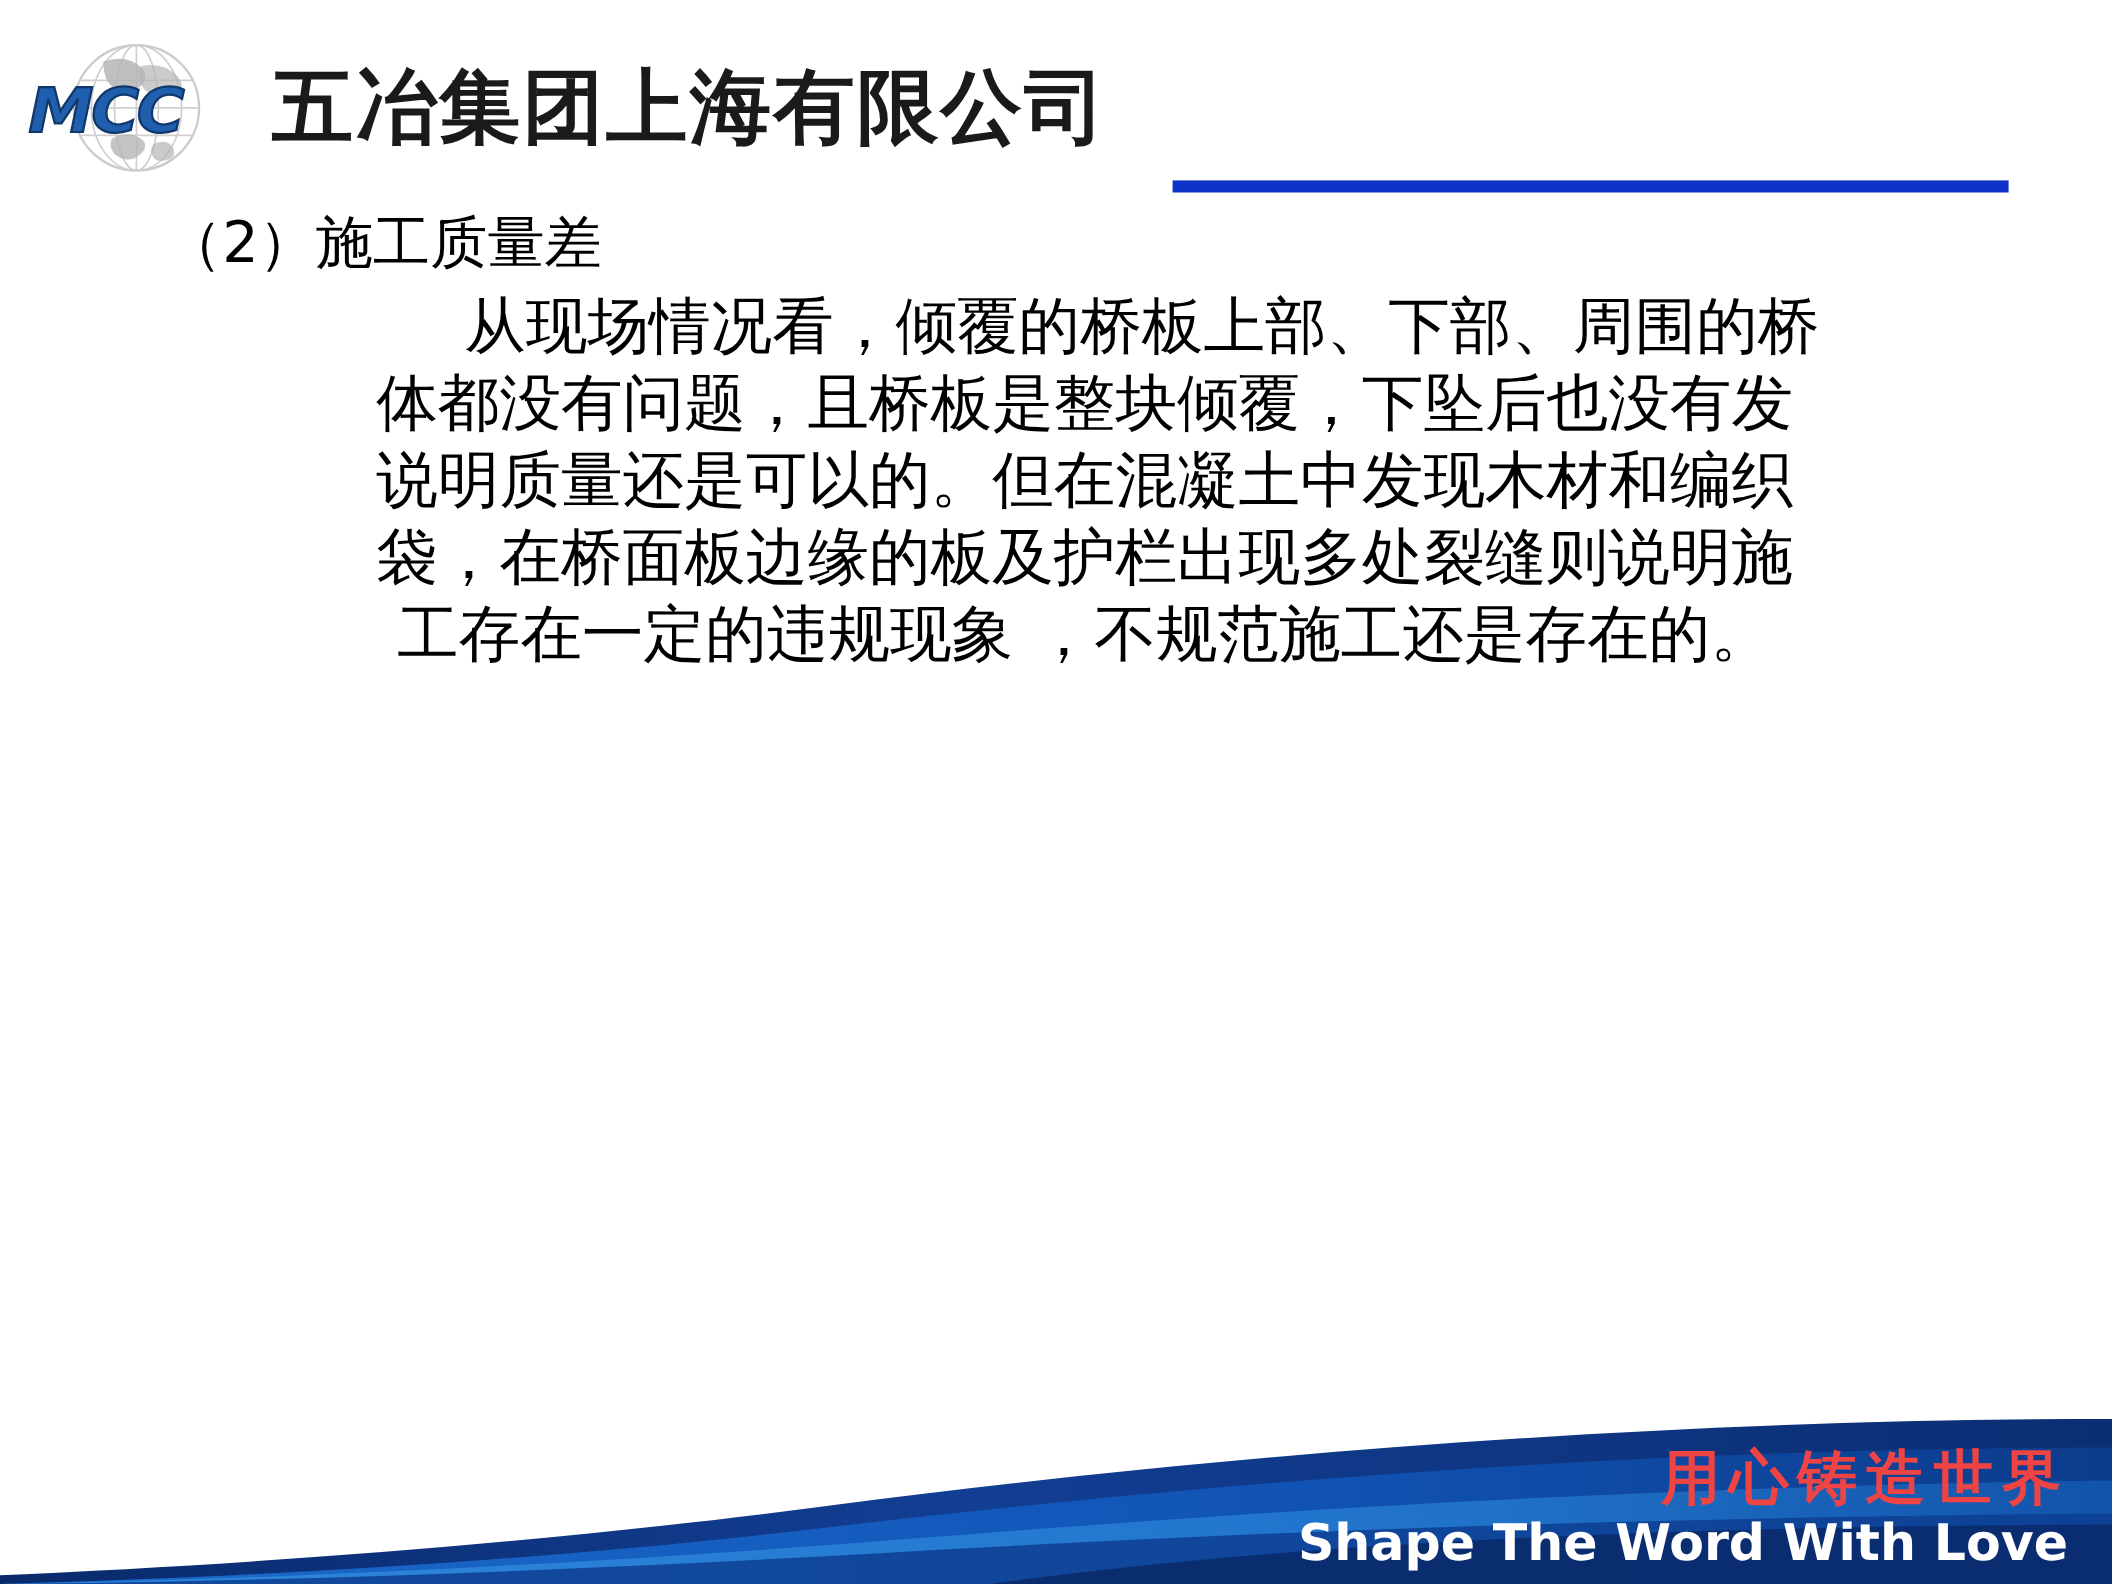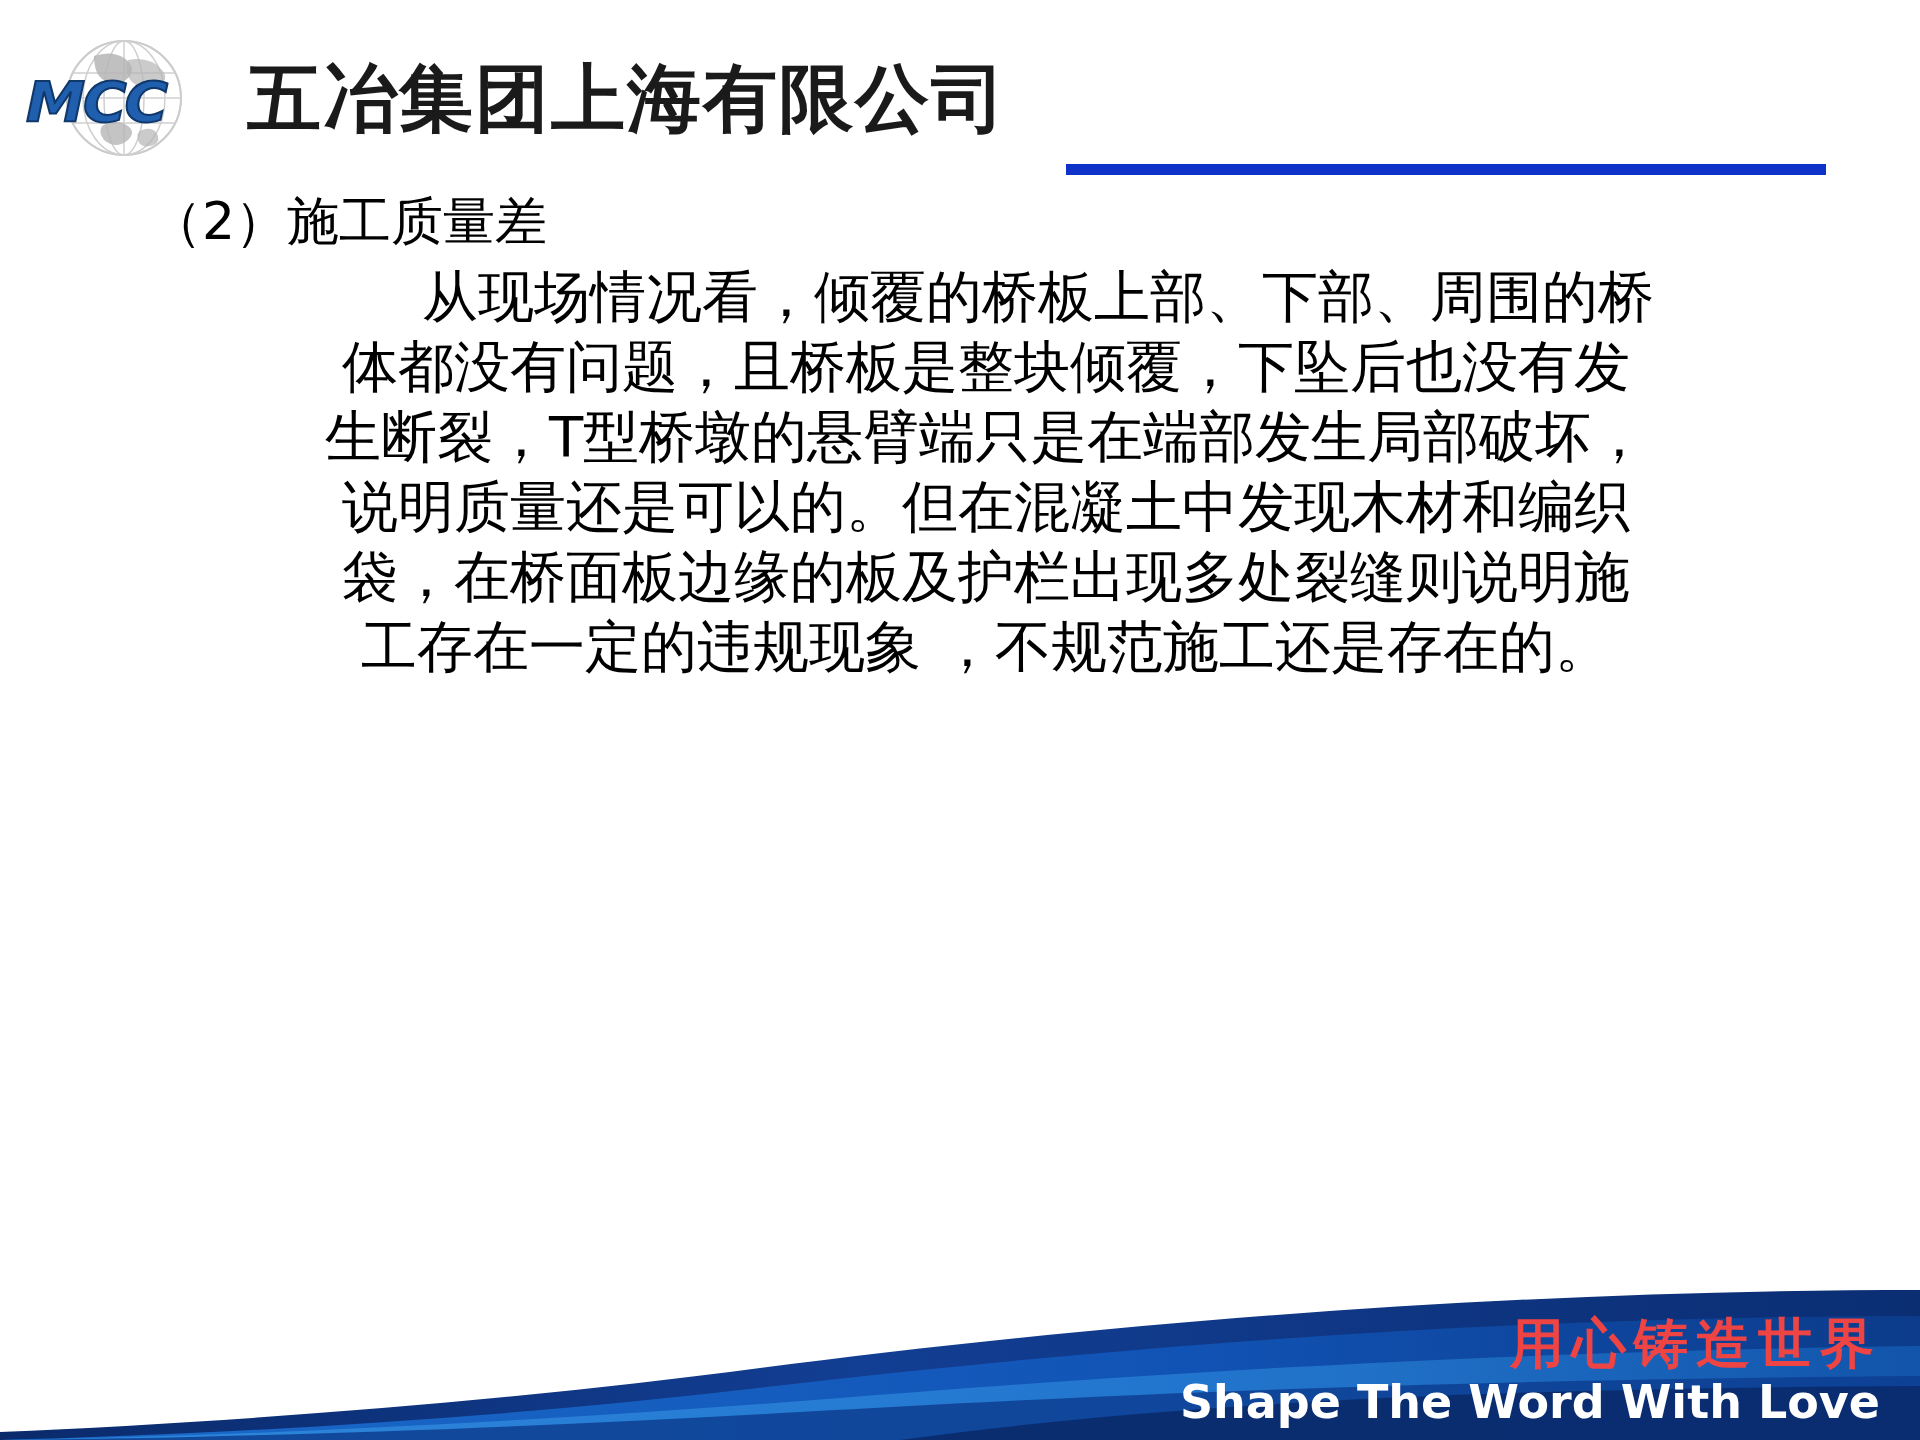--- a/index.html
+++ b/index.html
@@ -195,21 +195,20 @@
     <div class="header-rule"></div>
   </div>
 
   <div class="content">
 
     <div class="heading-line">（2）施工质量差</div>
 
     <div class="para">
       <span class="ln indent">从现场情况看，倾覆的桥板上部、下部、周围的桥</span>
       <span class="ln">体都没有问题，且桥板是整块倾覆，下坠后也没有发</span>
-      <span class="ln">生断裂，T型桥墩的悬臂端只是在端部发生局部破坏，</span>
       <span class="ln">说明质量还是可以的。但在混凝土中发现木材和编织</span>
       <span class="ln">袋，在桥面板边缘的板及护栏出现多处裂缝则说明施</span>
       <span class="ln">工存在一定的违规现象 ，不规范施工还是存在的。</span>
     </div>
   </div>
 
   <div class="footer">
     <svg viewBox="0 0 1920 150" preserveAspectRatio="none">
       <defs>
         <linearGradient id="gradDark" x1="0" y1="0" x2="1" y2="0">

